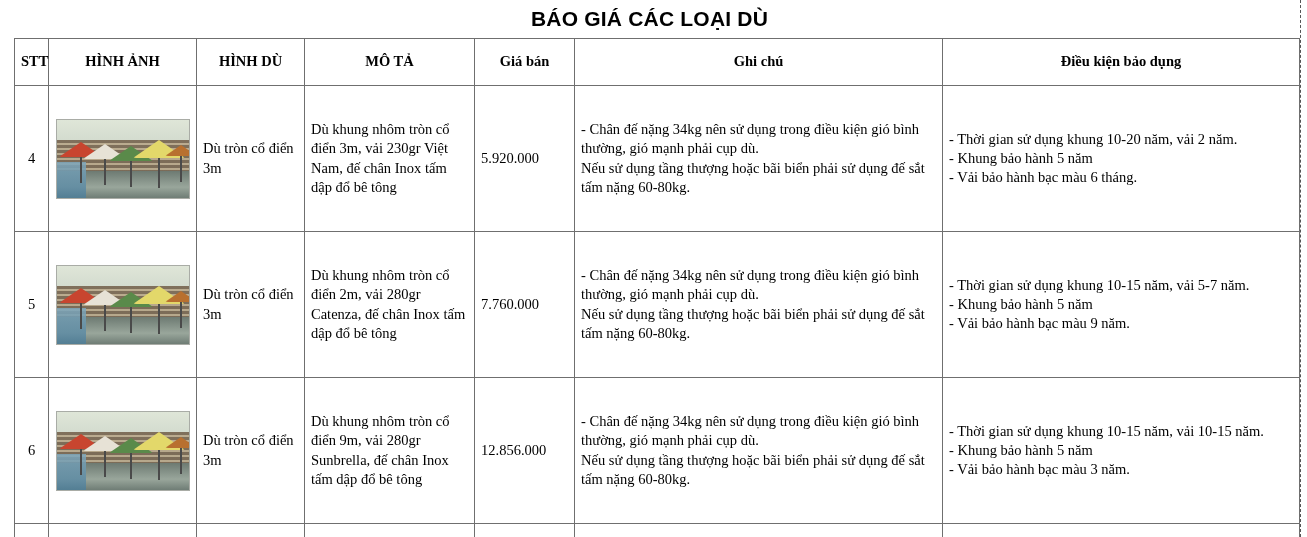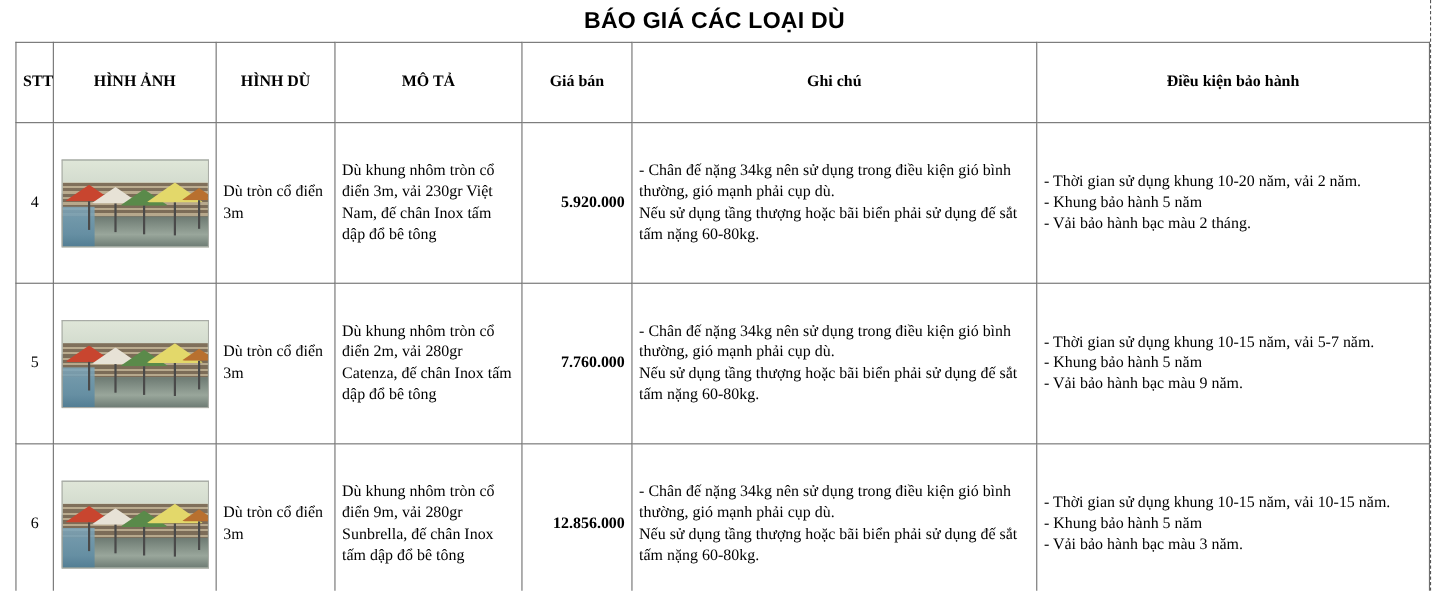--- a/index.html
+++ b/index.html
@@ -46,21 +46,21 @@
   }
   table.quote {
     border-collapse: collapse;
     table-layout: fixed;
     margin-left: 14px;
     width: 1285px;
   }
   table.quote th, table.quote td {
     border: 1px solid #6f6f6f;
     vertical-align: middle;
-    padding: 20px 6px;
+    padding: 7px 6px;
     font-size: 14.5px;
     line-height: 1.32;
   }
   thead th {
     font-family: "Liberation Serif", serif;
     font-weight: bold;
     text-align: center;
     height: 32px;
     padding: 2px 4px;
     font-size: 14.5px;
@@ -78,22 +78,22 @@
     font-size: 14px;
   }
   td.img-cell {
     text-align: center;
     padding: 6px 4px;
   }
   td.type, td.desc {
     vertical-align: middle;
   }
   td.price {
-    text-align: right;
-    font-weight: bold;
+    text-align: left;
+    font-weight: normal;
     font-size: 15px;
   }
   td.note, td.warranty {
     vertical-align: middle;
   }
   td.note .line, td.warranty .line {
     white-space: normal;
   }
   tr.data-row { height: 146px; }
   tr.tail-row td { height: 26px; border-top: 1px solid #6f6f6f; }
@@ -187,21 +187,21 @@
       <col class="c-warr">
     </colgroup>
     <thead>
       <tr>
         <th>STT</th>
         <th>HÌNH ẢNH</th>
         <th>HÌNH DÙ</th>
         <th>MÔ TẢ</th>
         <th>Giá bán</th>
         <th>Ghi chú</th>
-        <th>Điều kiện bảo hành</th>
+        <th>Điều kiện bảo dụng</th>
       </tr>
     </thead>
     <tbody>
 
       <tr class="data-row">
         <td class="stt">4</td>
         <td class="img-cell">
           <div class="photo">
             <div class="sky"></div>
             <div class="fence"></div>
@@ -232,21 +232,21 @@
         <td class="type">Dù tròn cổ điển 3m</td>
         <td class="desc">Dù khung nhôm tròn cổ điển 3m, vải 230gr Việt Nam, đế chân Inox tấm dập đổ bê tông</td>
         <td class="price">5.920.000</td>
         <td class="note">
           <div class="line"> - Chân đế nặng 34kg nên sử dụng trong điều kiện gió bình thường, gió mạnh phải cụp dù.</div>
           <div class="line">Nếu sử dụng tầng thượng hoặc bãi biển phải sử dụng đế sắt tấm nặng 60-80kg.</div>
         </td>
         <td class="warranty">
           <div class="line"> - Thời gian sử dụng khung 10-20 năm, vải 2 năm.</div>
           <div class="line"> - Khung bảo hành 5 năm</div>
-          <div class="line"> - Vải bảo hành bạc màu 2 tháng.</div>
+          <div class="line"> - Vải bảo hành bạc màu 6 tháng.</div>
         </td>
       </tr>
 
       <tr class="data-row">
         <td class="stt">5</td>
         <td class="img-cell">
           <div class="photo">
             <div class="sky"></div>
             <div class="fence"></div>
             <div class="ground"></div>

